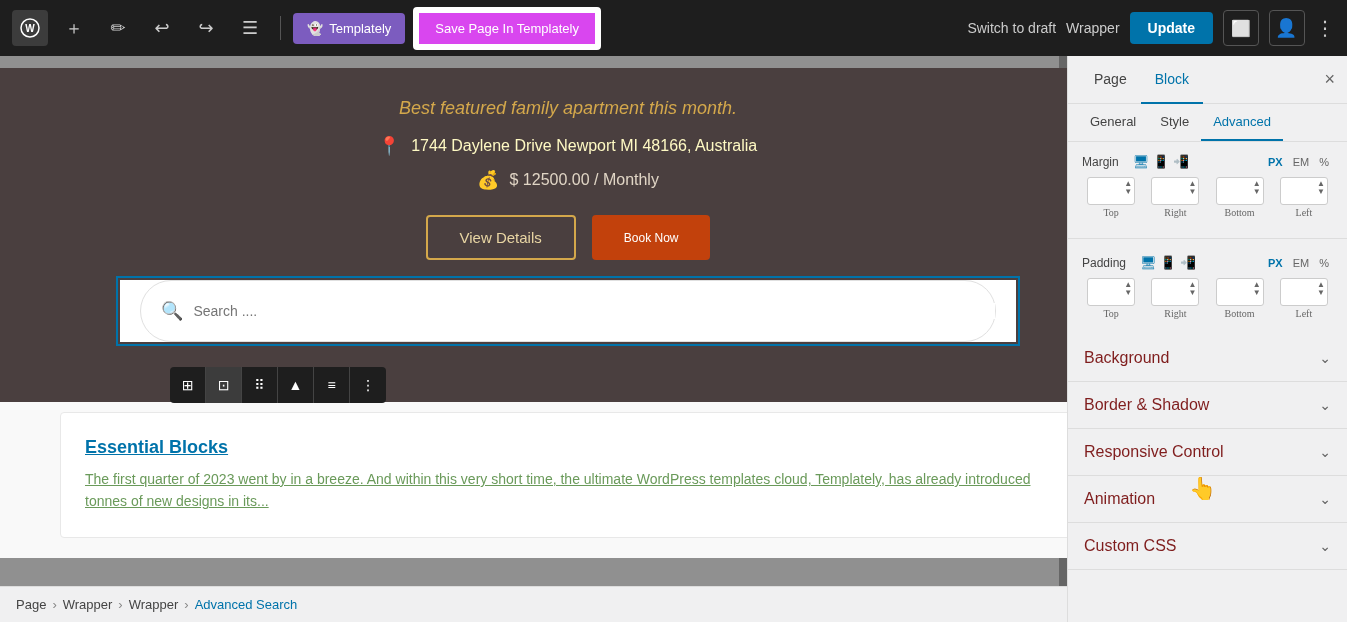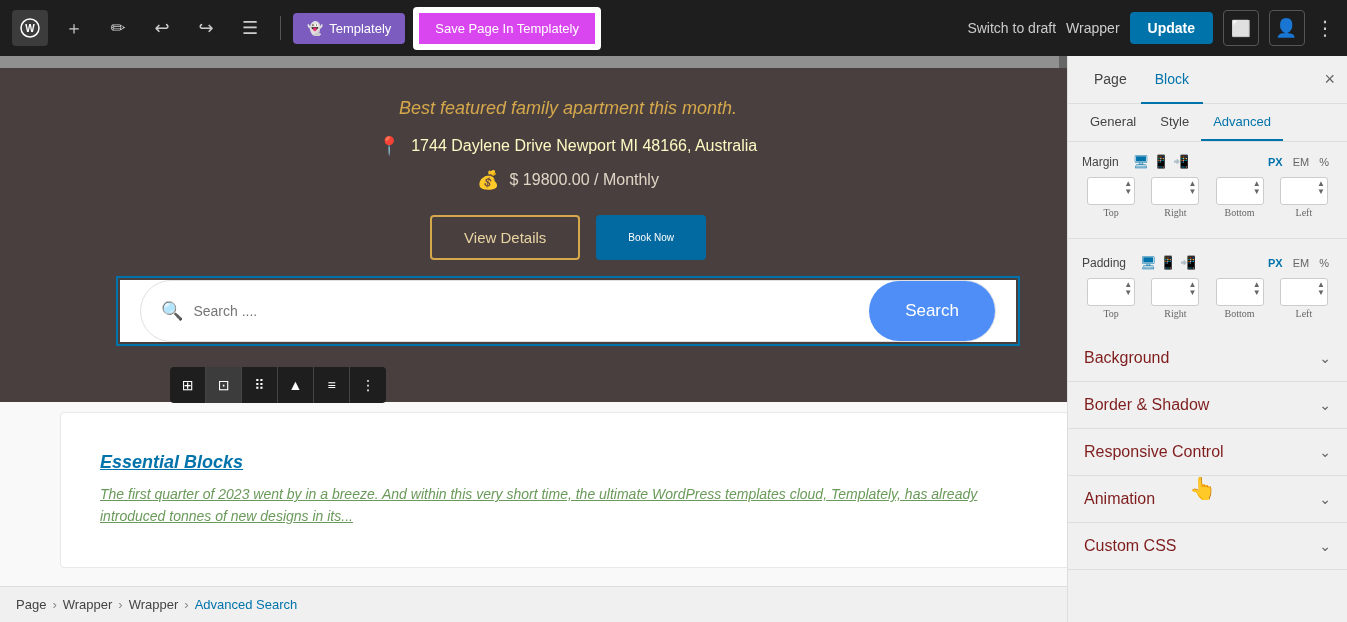--- a/index.html
+++ b/index.html
@@ -194,25 +194,25 @@
     .btn-view-details {
       background: transparent;
       border: 2px solid #d4a84b;
       color: #e8d5a3;
       padding: 12px 32px;
       font-size: 15px;
       border-radius: 4px;
       cursor: pointer;
     }
     .btn-book-now {
-      background: #0369a1;
+      background: #c2410c;
       border: none;
       color: white;
       padding: 12px 32px;
-      font-size: 10px;
+      font-size: 12px;
       border-radius: 4px;
       cursor: pointer;
     }
 
     
     .block-toolbar {
       position: absolute;
       top: 152px;
       left: 110px;
       display: flex;
@@ -269,24 +269,23 @@
       font-size: 17px;
       cursor: pointer;
       height: 100%;
       margin: 0;
     }
 
     
     .blog-card {
       background: white;
       margin: 10px 60px 20px;
-      padding: 39px;
+      padding: 24px;
       border: 1px solid #e8e8e8;
       border-radius: 4px;
-      font-style: italic;
     }
     .blog-title {
       color: #0073aa;
       font-size: 18px;
       font-weight: 600;
       margin-bottom: 10px;
       text-decoration: underline;
     }
     .blog-excerpt {
       color: #6a9a5a;
@@ -539,41 +538,40 @@
       <div class="canvas-content">
 
         <div class="dark-section">
           <p class="section-subtitle">Best featured family apartment this month.</p>
           <div class="location-row">
             <span class="location-icon">📍</span>
             <span class="location-text">1744 Daylene Drive Newport MI 48166, Australia</span>
           </div>
           <div class="price-row">
             <span class="money-icon">💰</span>
-            <span class="price-text">$ 19800.00 / Monthly</span>
+            <span class="price-text">$ 12500.00 / Monthly</span>
           </div>
           <div class="btn-row">
 
             <div class="block-toolbar">
               <div class="block-toolbar-item">⊞</div>
               <div class="block-toolbar-item active">⊡</div>
               <div class="block-toolbar-item">⠿</div>
               <div class="block-toolbar-item">▲</div>
               <div class="block-toolbar-item">≡</div>
               <div class="block-toolbar-item">⋮</div>
             </div>
             <button class="btn-view-details">View Details</button>
             <button class="btn-book-now">Book Now</button>
           </div>
 
           <div class="search-block">
             <div class="search-bar">
               <span class="search-icon-inner">🔍</span>
               <input class="search-input" type="text" placeholder="Search ...." style="">
-              <button class="search-button">Search</button>
             </div>
           </div>
         </div>
 
         <div class="blog-card">
           <div class="blog-title">Essential Blocks</div>
           <div class="blog-excerpt">The first quarter of 2023 went by in a breeze. And within this very short time, the ultimate WordPress templates cloud, Templately, has already introduced tonnes of new designs in its...</div>
         </div>
 
       </div>

